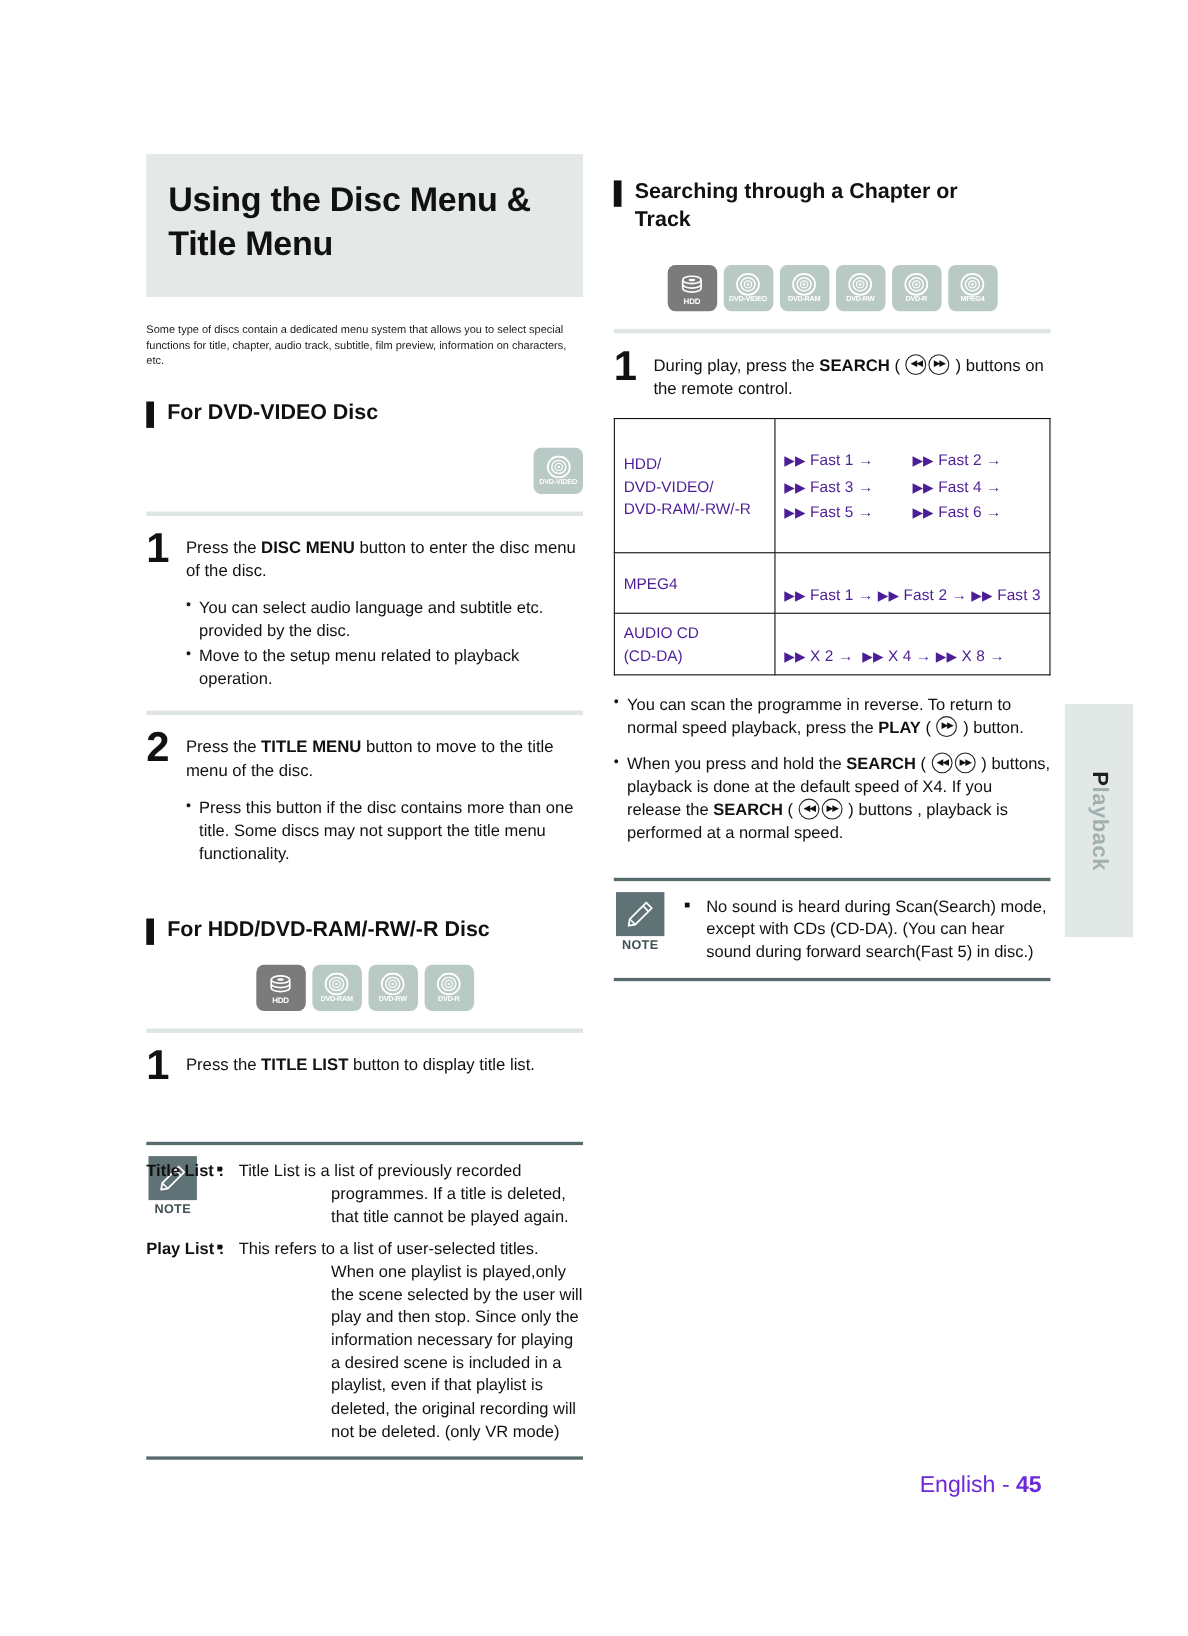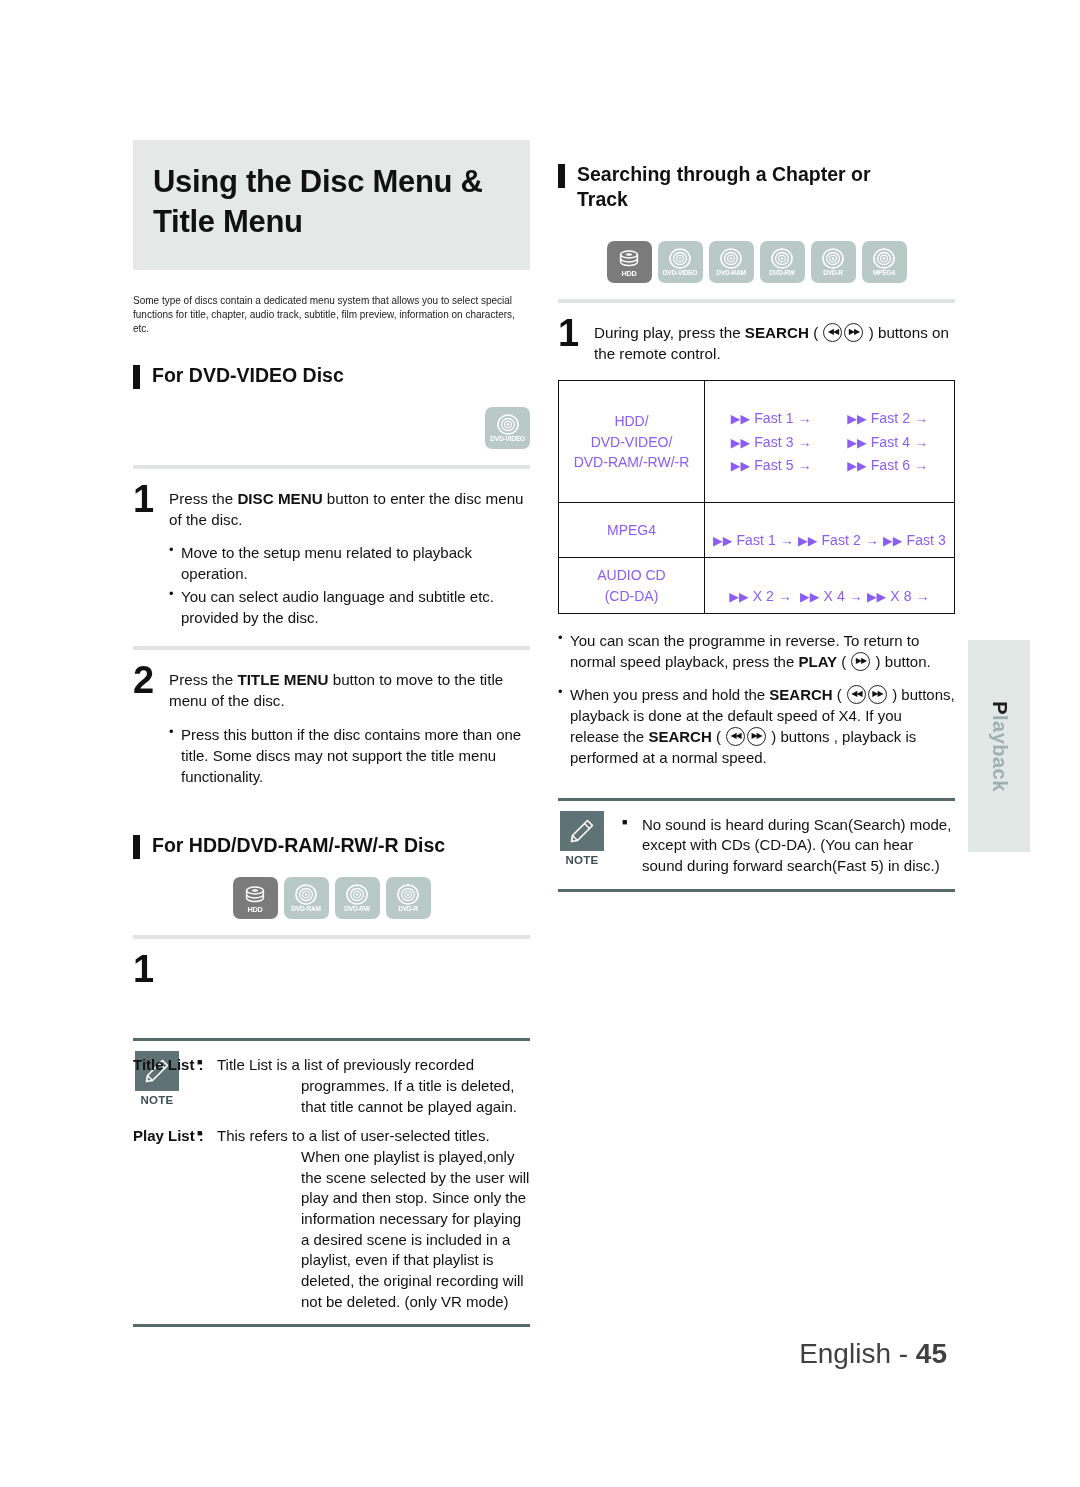--- a/index.html
+++ b/index.html
@@ -174,22 +174,21 @@
     width: 100%;
     margin-top: 16px;
     border: 1.6px solid #111;
   }
   .speed-table td {
     border: 1.4px solid #111;
     padding: 7px 8px;
     font-size: 14px;
     line-height: 1.44;
     vertical-align: middle;
-    color: #8b5cf6;
-    text-align: center;
+    color: #4c1d95;
   }
   .speed-table td.label-cell {
     width: 148px;
     white-space: pre-line;
   }
   .speed-table td.value-cell {
     white-space: pre-line;
     letter-spacing: 0.1px;
   }
   .speed-table td.value-cell .ff { font-size: 12.5px; }
@@ -312,22 +311,22 @@
   }
   .side-tab-text .cap { color: #1f1f1f; }
 
   
   .footer {
     position: absolute;
     left: 0;
     top: 1338px;
     width: 947px;
     text-align: right;
-    font-size: 28px;
-    color: #404040;
+    font-size: 21px;
+    color: #6d28d9;
   }
   .footer .pg { font-weight: bold; }
 </style>
 </head>
 <body>
 
 <div class="page">
 
   <div class="col col-left">
 
@@ -355,22 +354,22 @@
       </div>
     </div>
 
     <div class="rule"></div>
 
     <div class="step">
       <div class="step-num">1</div>
       <div class="step-body">
         <span>Press the </span><b>DISC MENU</b><span> button to enter the disc menu of the disc.</span>
         <ul class="sub-list">
+          <li>You can select audio language and subtitle etc. provided by the disc.</li>
           <li>Move to the setup menu related to playback operation.</li>
-          <li>You can select audio language and subtitle etc. provided by the disc.</li>
         </ul>
       </div>
     </div>
 
     <div class="rule"></div>
 
     <div class="step">
       <div class="step-num">2</div>
       <div class="step-body">
         <span>Press the </span><b>TITLE MENU</b><span> button to move to the title menu of the disc.</span>
@@ -421,20 +420,23 @@
           <ellipse cx="12" cy="10.5" rx="1.3" ry="1.2" fill="#fff"></ellipse>
         </svg>
         <span class="badge-label">DVD-R</span>
       </div>
     </div>
 
     <div class="rule"></div>
 
     <div class="step">
       <div class="step-num">1</div>
+      <div class="step-body">
+        <span>Press the </span><b>TITLE LIST</b><span> button to display title list.</span>
+      </div>
     </div>
 
     <div class="note-box" style="margin-top:52px">
       <div class="note-badge">
         <div class="note-icon">
           <svg width="30" height="28" viewBox="0 0 30 28">
             <path d="M20.5 3.5 L25.5 8.5 L10.5 23.5 L4.5 24.5 L5.5 18.5 Z" fill="none" stroke="#ffffff" stroke-width="1.6" stroke-linejoin="round"></path>
             <path d="M5.5 18.5 L10.5 23.5" fill="none" stroke="#ffffff" stroke-width="1.4"></path>
             <path d="M17.5 6.5 L22.5 11.5" fill="none" stroke="#ffffff" stroke-width="1.4"></path>
           </svg>

